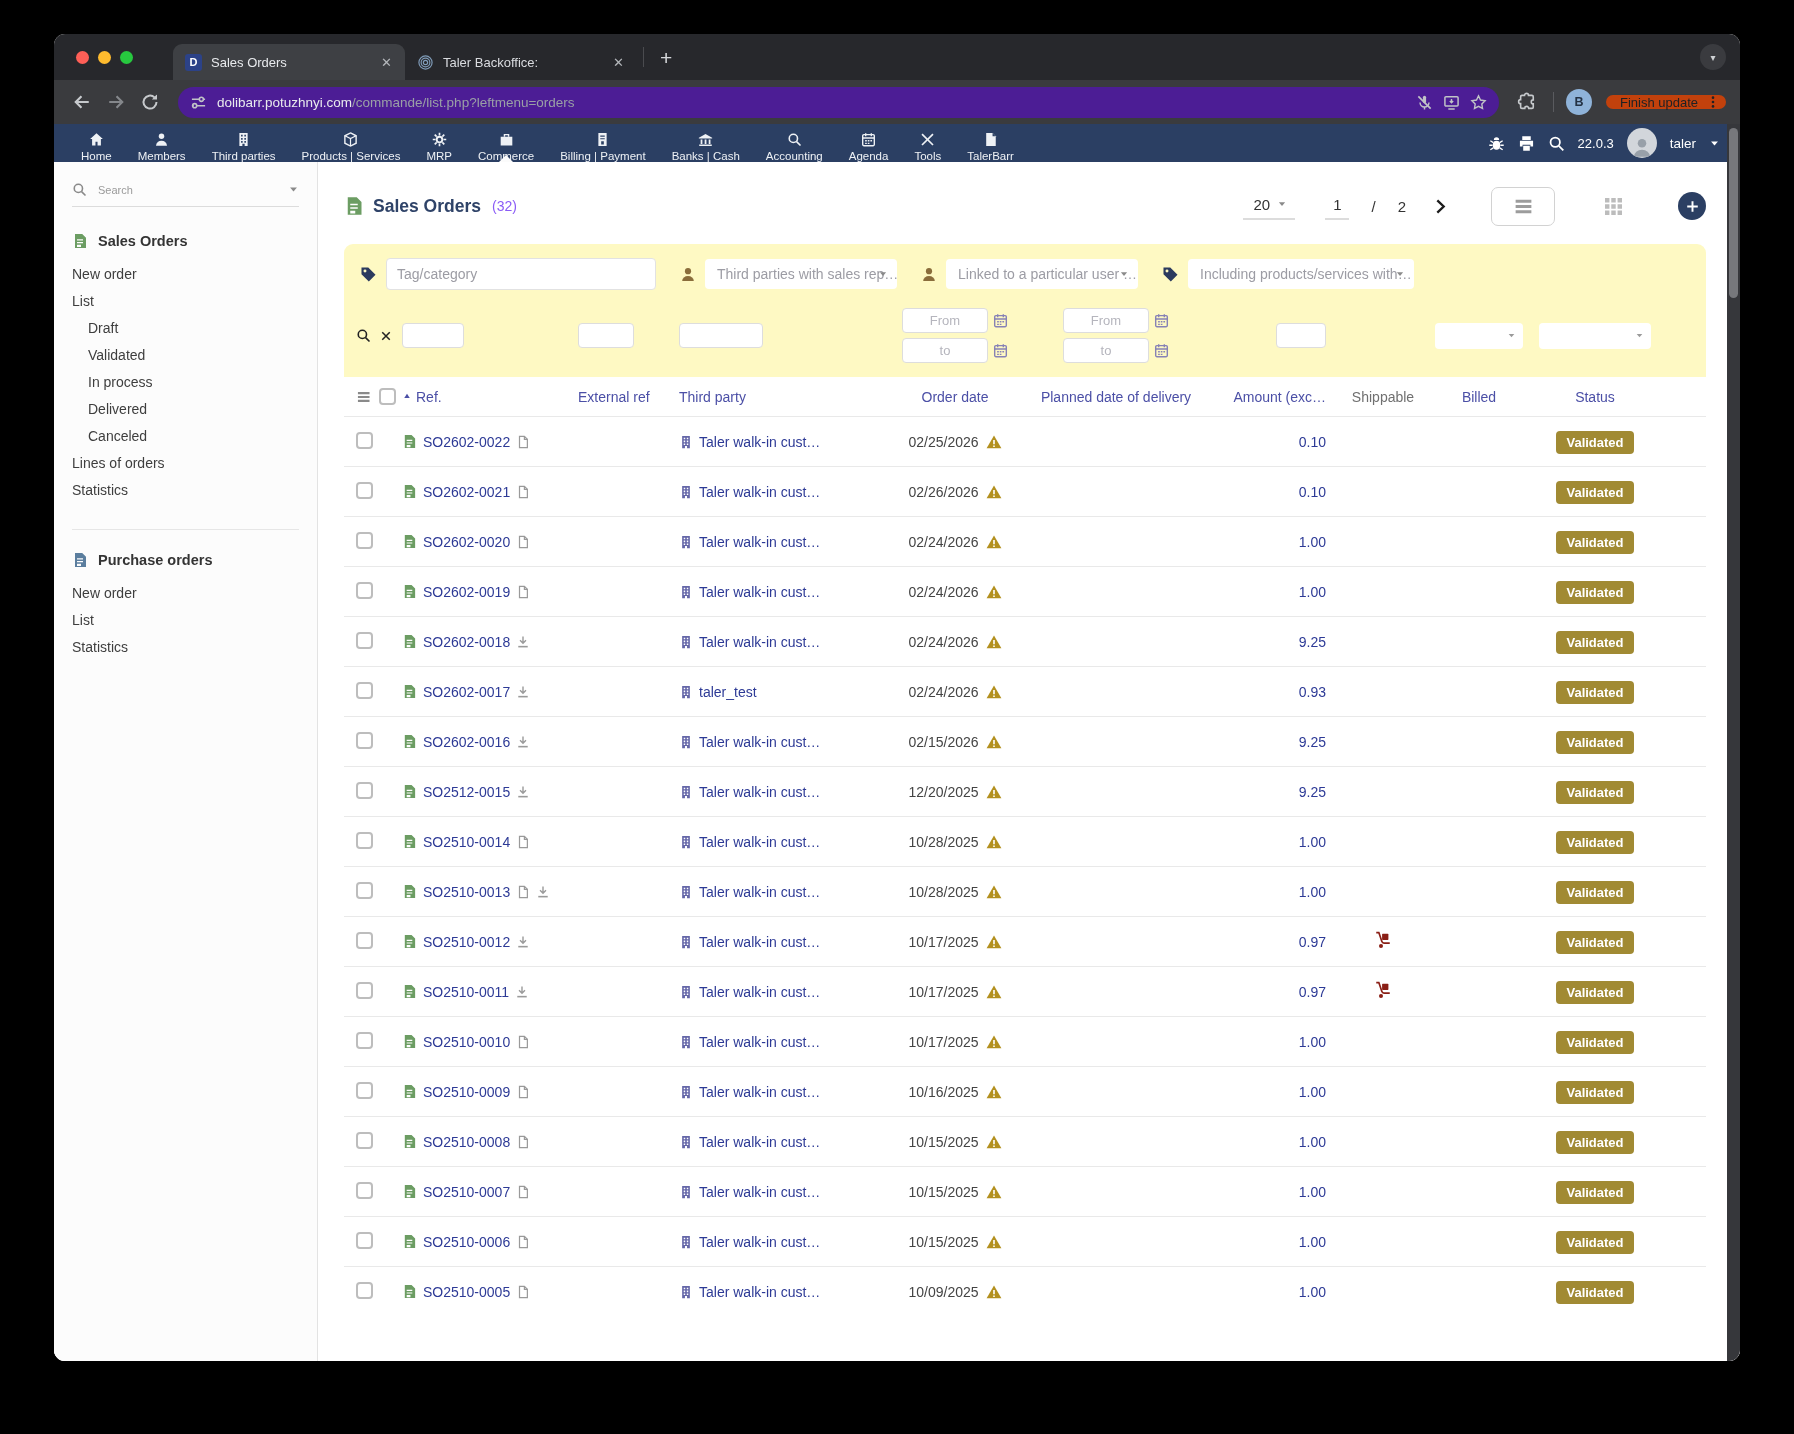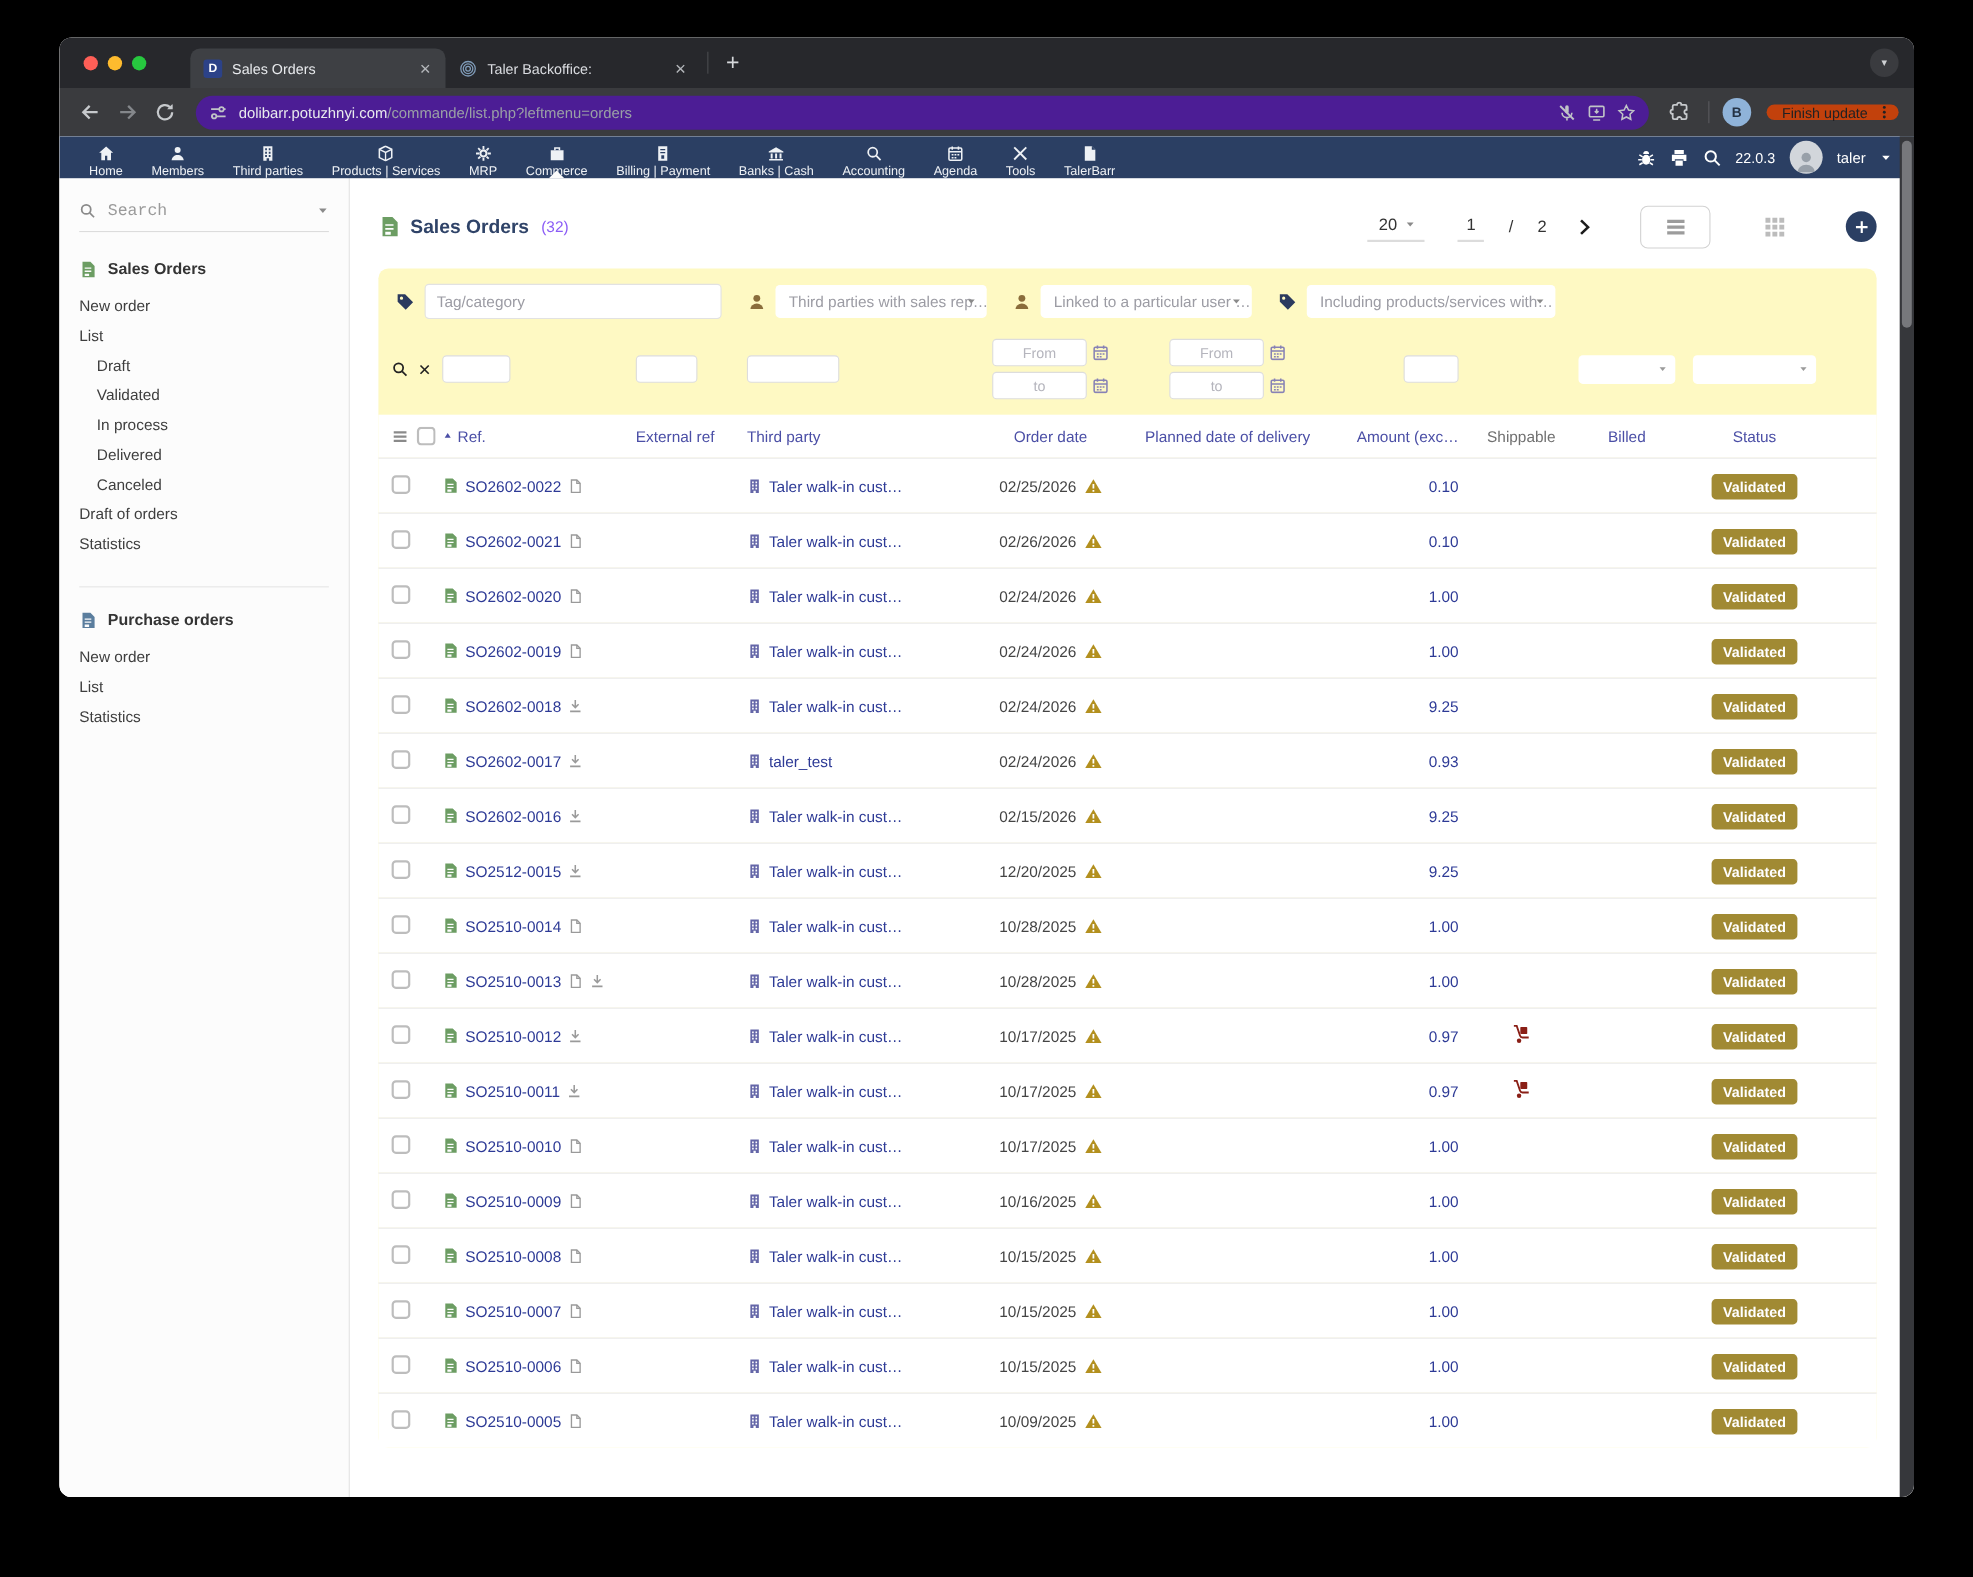--- a/index.html
+++ b/index.html
@@ -52,22 +52,22 @@
   .uav{width:30px;height:30px;border-radius:50%;background:#d2d6db;overflow:hidden;display:flex;
        align-items:flex-end;justify-content:center;}
   .uav svg{width:22px;height:22px;color:#98a0a9;}
   .uname{color:#fff;font-size:13.5px;}
   .ucaret{width:11px;height:11px;color:#fff;}
   .appbody{flex:1;display:flex;min-height:0;}
   
   .sidebar{width:264px;flex:none;background:#fcfcfc;border-right:1px solid #e3e3e3;padding:20px 18px 0 18px;box-sizing:border-box;}
   .sbsearch{display:flex;align-items:center;gap:9px;border-bottom:1px solid #dcdcdc;padding-bottom:9px;}
   .sbsearch .ic{width:15px;height:15px;color:#8a8a8a;flex:none;}
-  .sbsearch input{border:none;outline:none;background:transparent;flex:1;font-size:15px;color:#444;
-       font-family:Liberation Mono, monospace;min-width:0;}
+  .sbsearch input{border:none;outline:none;background:transparent;flex:1;font-size:11px;color:#444;
+       font-family:Liberation Sans, sans-serif;min-width:0;}
   .sbsearch input::placeholder{color:#9a9a9a;}
   .sbsection{margin-top:26px;}
   .sbsection + .sbsection{border-top:1px solid #e6e6e6;padding-top:22px;}
   .sbtitle{display:flex;align-items:center;gap:10px;font-size:14.5px;font-weight:bold;color:#343434;margin-bottom:11px;}
   .sbtitle .ic{width:16px;height:16px;}
   .sbitem{font-size:14px;color:#3e3e3e;padding:5.5px 0;cursor:default;}
   .sbitem.ind{padding-left:16px;}
   
   .main{flex:1;min-width:0;padding:22px 34px 0 26px;overflow:hidden;}
   .pghead{display:flex;align-items:center;height:44px;margin-bottom:16px;}
@@ -481,21 +481,21 @@
                 </svg>
                 <span>Sales Orders</span>
               </div>
               <div class="sbitem">New order</div>
               <div class="sbitem">List</div>
               <div class="sbitem ind">Draft</div>
               <div class="sbitem ind">Validated</div>
               <div class="sbitem ind">In process</div>
               <div class="sbitem ind">Delivered</div>
               <div class="sbitem ind">Canceled</div>
-              <div class="sbitem">Draft of orders</div>
+              <div class="sbitem">Lines of orders</div>
               <div class="sbitem">Statistics</div>
             </div>
             <div class="sbsection">
               <div class="sbtitle">
                 <svg class="ic" style="color:#5b7e9e">
                   <use href="#i-docfill"></use>
                 </svg>
                 <span>Purchase orders</span>
               </div>
               <div class="sbitem">New order</div>

